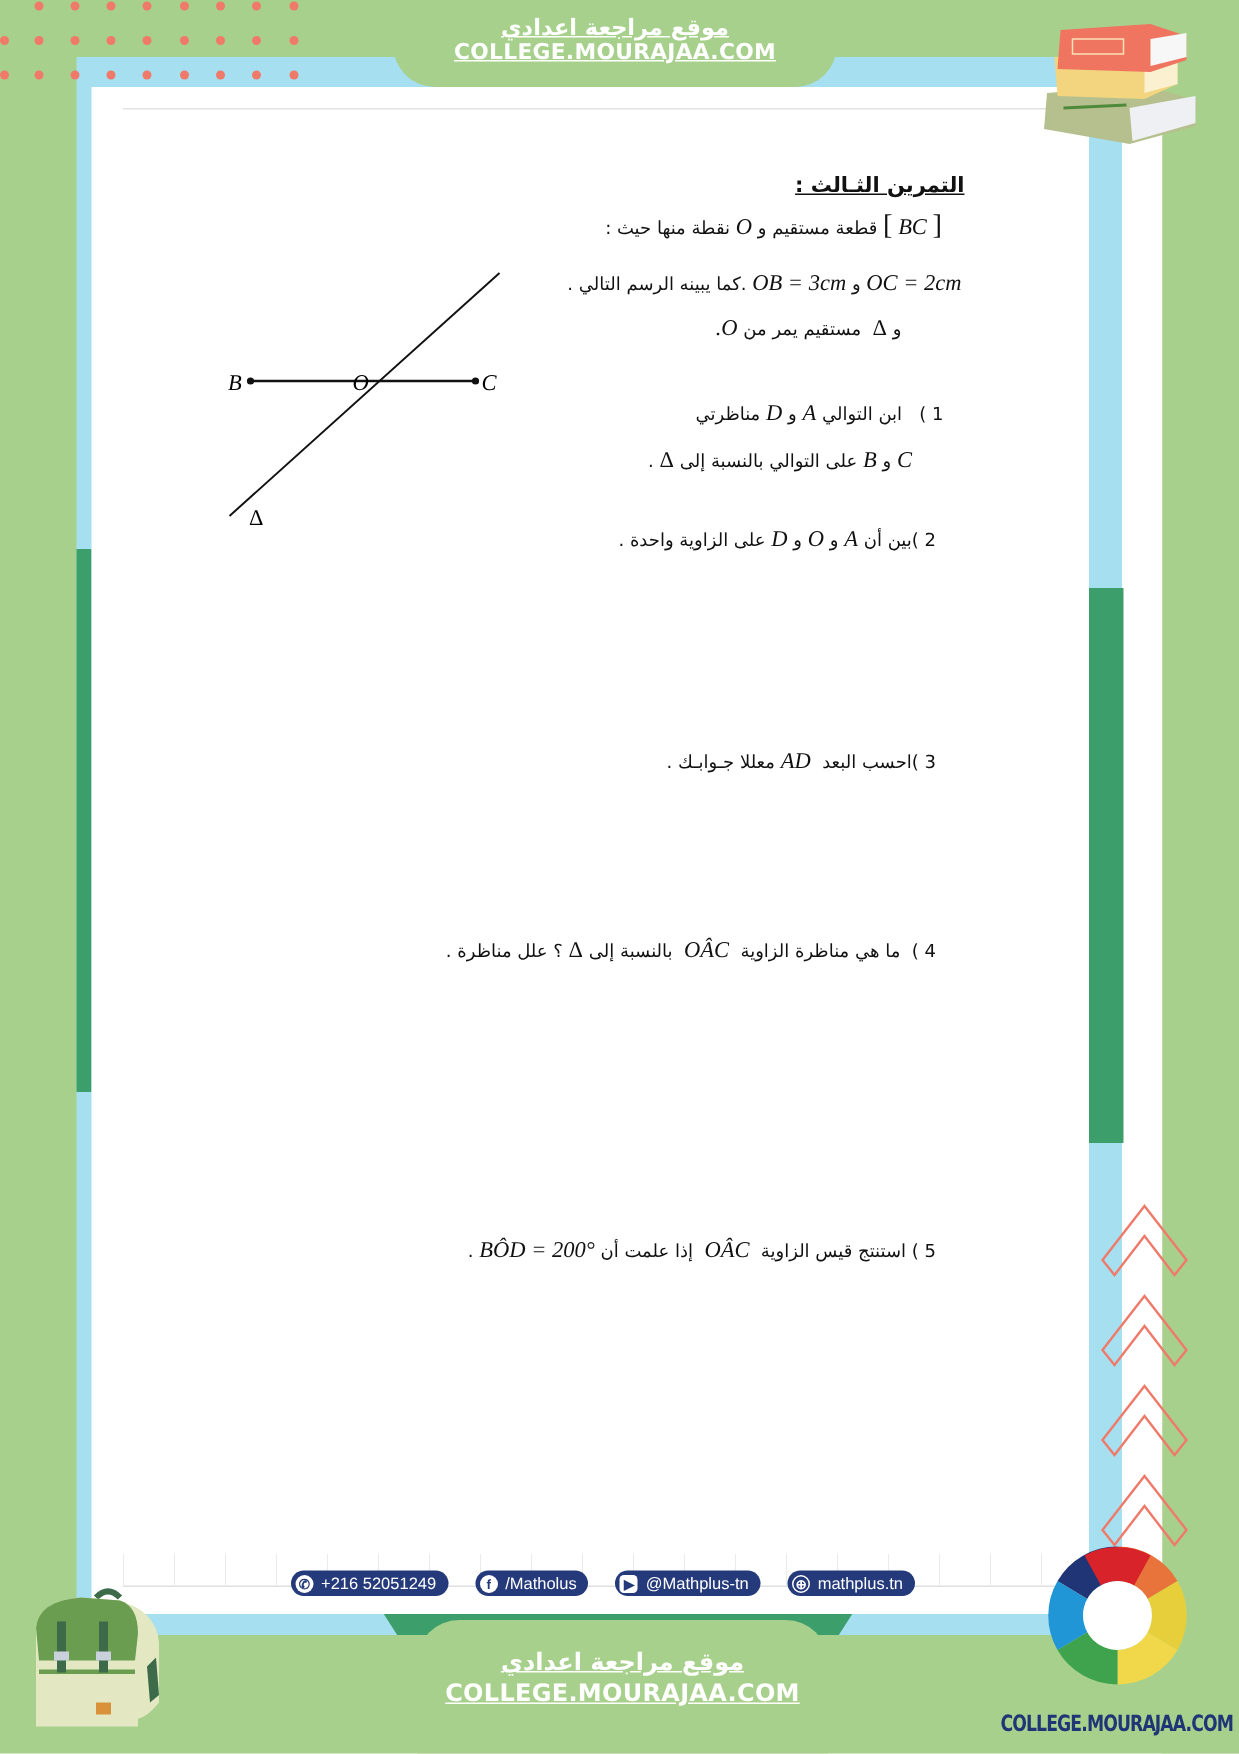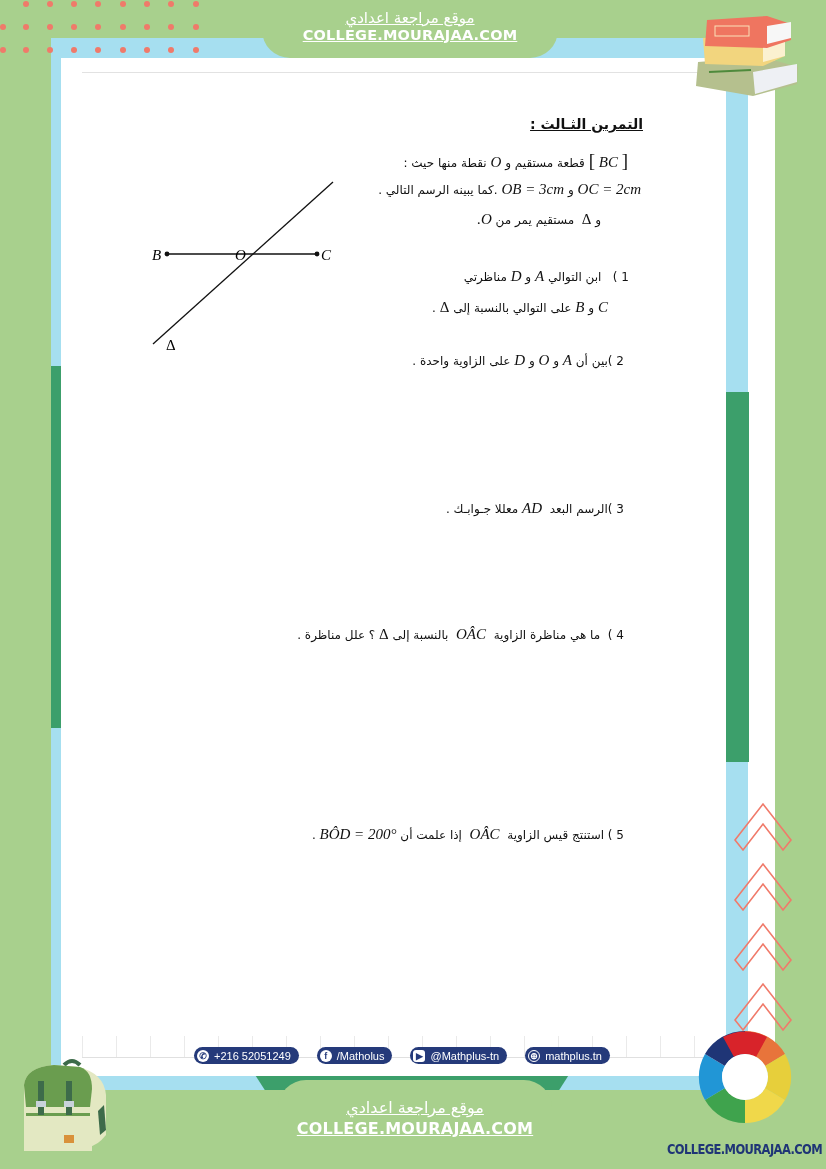--- a/index.html
+++ b/index.html
@@ -12,21 +12,21 @@
   .right-green-strip { position: absolute; left: 775px; top: 0; width: 51px; height: 1169px; background: #a8d08d; }
   .white-band-right { position: absolute; left: 748px; top: 50px; width: 27px; height: 1000px; background: #ffffff; }
   .page { position: absolute; left: 61px; top: 58px; width: 665px; height: 1018px; background: #ffffff; }
   .top-rule { position: absolute; left: 82px; top: 72px; width: 640px; height: 1px; background: #e2e2e2; }
 
   .dots { position: absolute; left: 0; top: 0; width: 220px; height: 60px; }
   .dot { position: absolute; width: 6px; height: 6px; border-radius: 50%; background: #f07a6a; }
 
   .banner-top { position: absolute; left: 262px; top: 0; width: 296px; height: 58px; background: #a8d08d; border-radius: 0 0 28px 28px; text-align: center; color: #fff; }
   .banner-bottom { position: absolute; left: 278px; top: 1080px; width: 274px; height: 89px; background: #a8d08d; border-radius: 28px 28px 0 0; text-align: center; color: #fff; }
-  .banner-ar { font-family: "DejaVu Sans", sans-serif; font-weight: normal; font-size: 15px; text-decoration: underline; display: block; }
+  .banner-ar { font-family: "DejaVu Sans", sans-serif; font-weight: bold; font-size: 15px; text-decoration: underline; display: block; }
   .banner-en { font-family: "DejaVu Sans", sans-serif; font-weight: bold; font-size: 14.5px; text-decoration: underline; letter-spacing: 0.2px; display: block; }
   .banner-top .banner-ar { margin-top: 9px; }
   .banner-bottom .banner-ar { margin-top: 18px; font-size: 16px; }
   .banner-bottom .banner-en { font-size: 16px; margin-top: 2px; }
 
   .green-trap { position: absolute; left: 252px; top: 1070px; width: 320px; height: 20px; background: #3c9f6b; clip-path: polygon(0 0, 100% 0, 96% 100%, 4% 100%); }
 
   .ar { position: absolute; direction: rtl; text-align: right; font-family: "DejaVu Sans", sans-serif; font-size: 12px; color: #111; white-space: nowrap; }
   .math { font-family: "Liberation Serif", serif; font-style: italic; font-size: 15px; }
   .math-up { font-family: "Liberation Serif", serif; font-size: 15px; }
@@ -95,21 +95,21 @@
   <path d="M10 26 L72 22 L92 30 L92 44 L70 54 L12 52 Z" fill="#f2d57e"></path>
   <path d="M70 32 L92 28 L92 44 L70 50 Z" fill="#fbf1d0"></path>
   <path d="M14 8 L74 4 L98 12 L98 28 L74 36 L12 34 Z" fill="#ef7560"></path>
   <path d="M74 14 L98 10 L98 26 L74 32 Z" fill="#f7f7f7"></path>
   <rect x="22" y="14" width="34" height="10" fill="none" stroke="#fbe2b8" stroke-width="1"></rect>
   <path d="M16 60 L58 58" stroke="#4f8a3c" stroke-width="2"></path>
 </svg>
 
 <div class="title">التمرين الثـالث :</div>
 
-<div class="ar" style="right:198px;top:150px">
+<div class="ar" style="right:198px;top:140px">
   <span class="math-up" style="font-size:19px">[</span><span class="math"> BC </span><span class="math-up" style="font-size:19px">]</span>
   <span>قطعة مستقيم و</span>
   <span class="math">O</span>
   <span>نقطة منها حيث :</span>
 </div>
 
 <div class="ar" style="right:185px;top:181px">
   <span class="math">OC = 2cm</span>
   <span>و</span>
   <span class="math">OB = 3cm</span>
@@ -155,21 +155,21 @@
   <span>2 )</span><span>بين أن</span>
   <span class="math">A</span>
   <span>و</span>
   <span class="math">O</span>
   <span>و</span>
   <span class="math">D</span>
   <span>على الزاوية واحدة .</span>
 </div>
 
 <div class="ar" style="right:202px;top:500px">
-  <span>3 )</span><span>الرسم البعد</span>
+  <span>3 )</span><span>احسب البعد</span>
   &nbsp;<span class="math">AD</span>
   <span>معللا جـوابـك .</span>
 </div>
 
 <div class="ar" style="right:202px;top:626px">
   <span>4 )</span>&nbsp;
   <span>ما هي مناظرة الزاوية</span>
   &nbsp;<span class="math">OÂC</span>&nbsp;
   <span>بالنسبة إلى</span>
   <span class="math-up">Δ</span>

